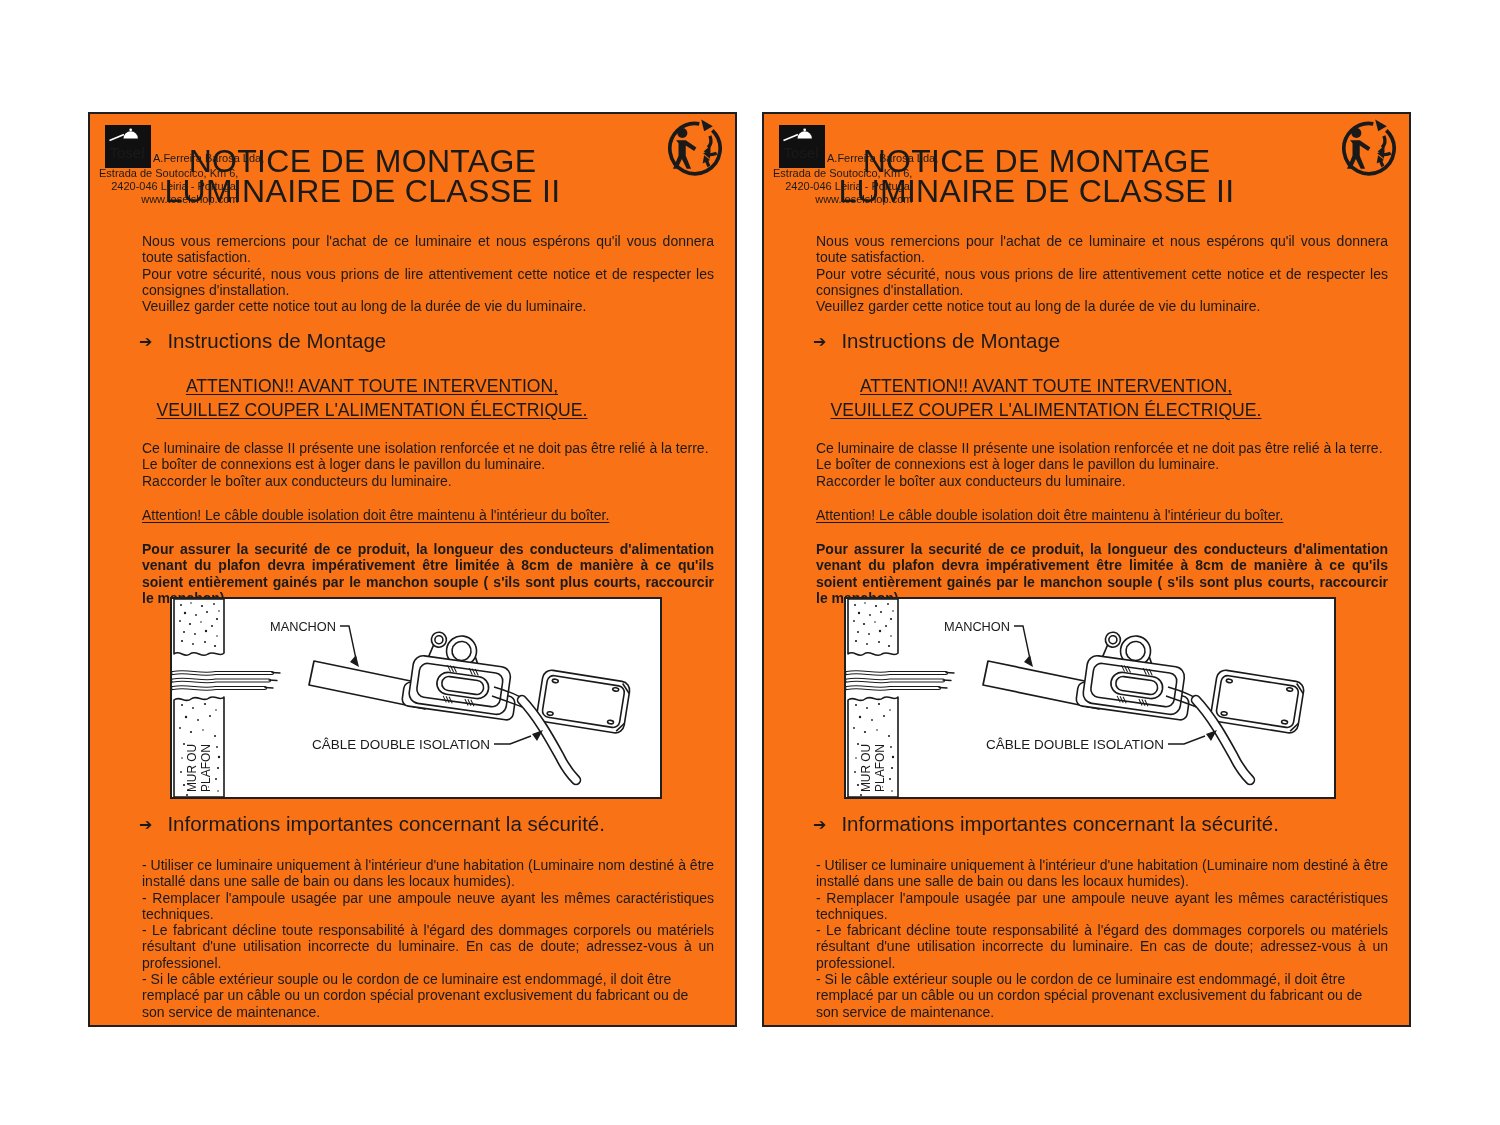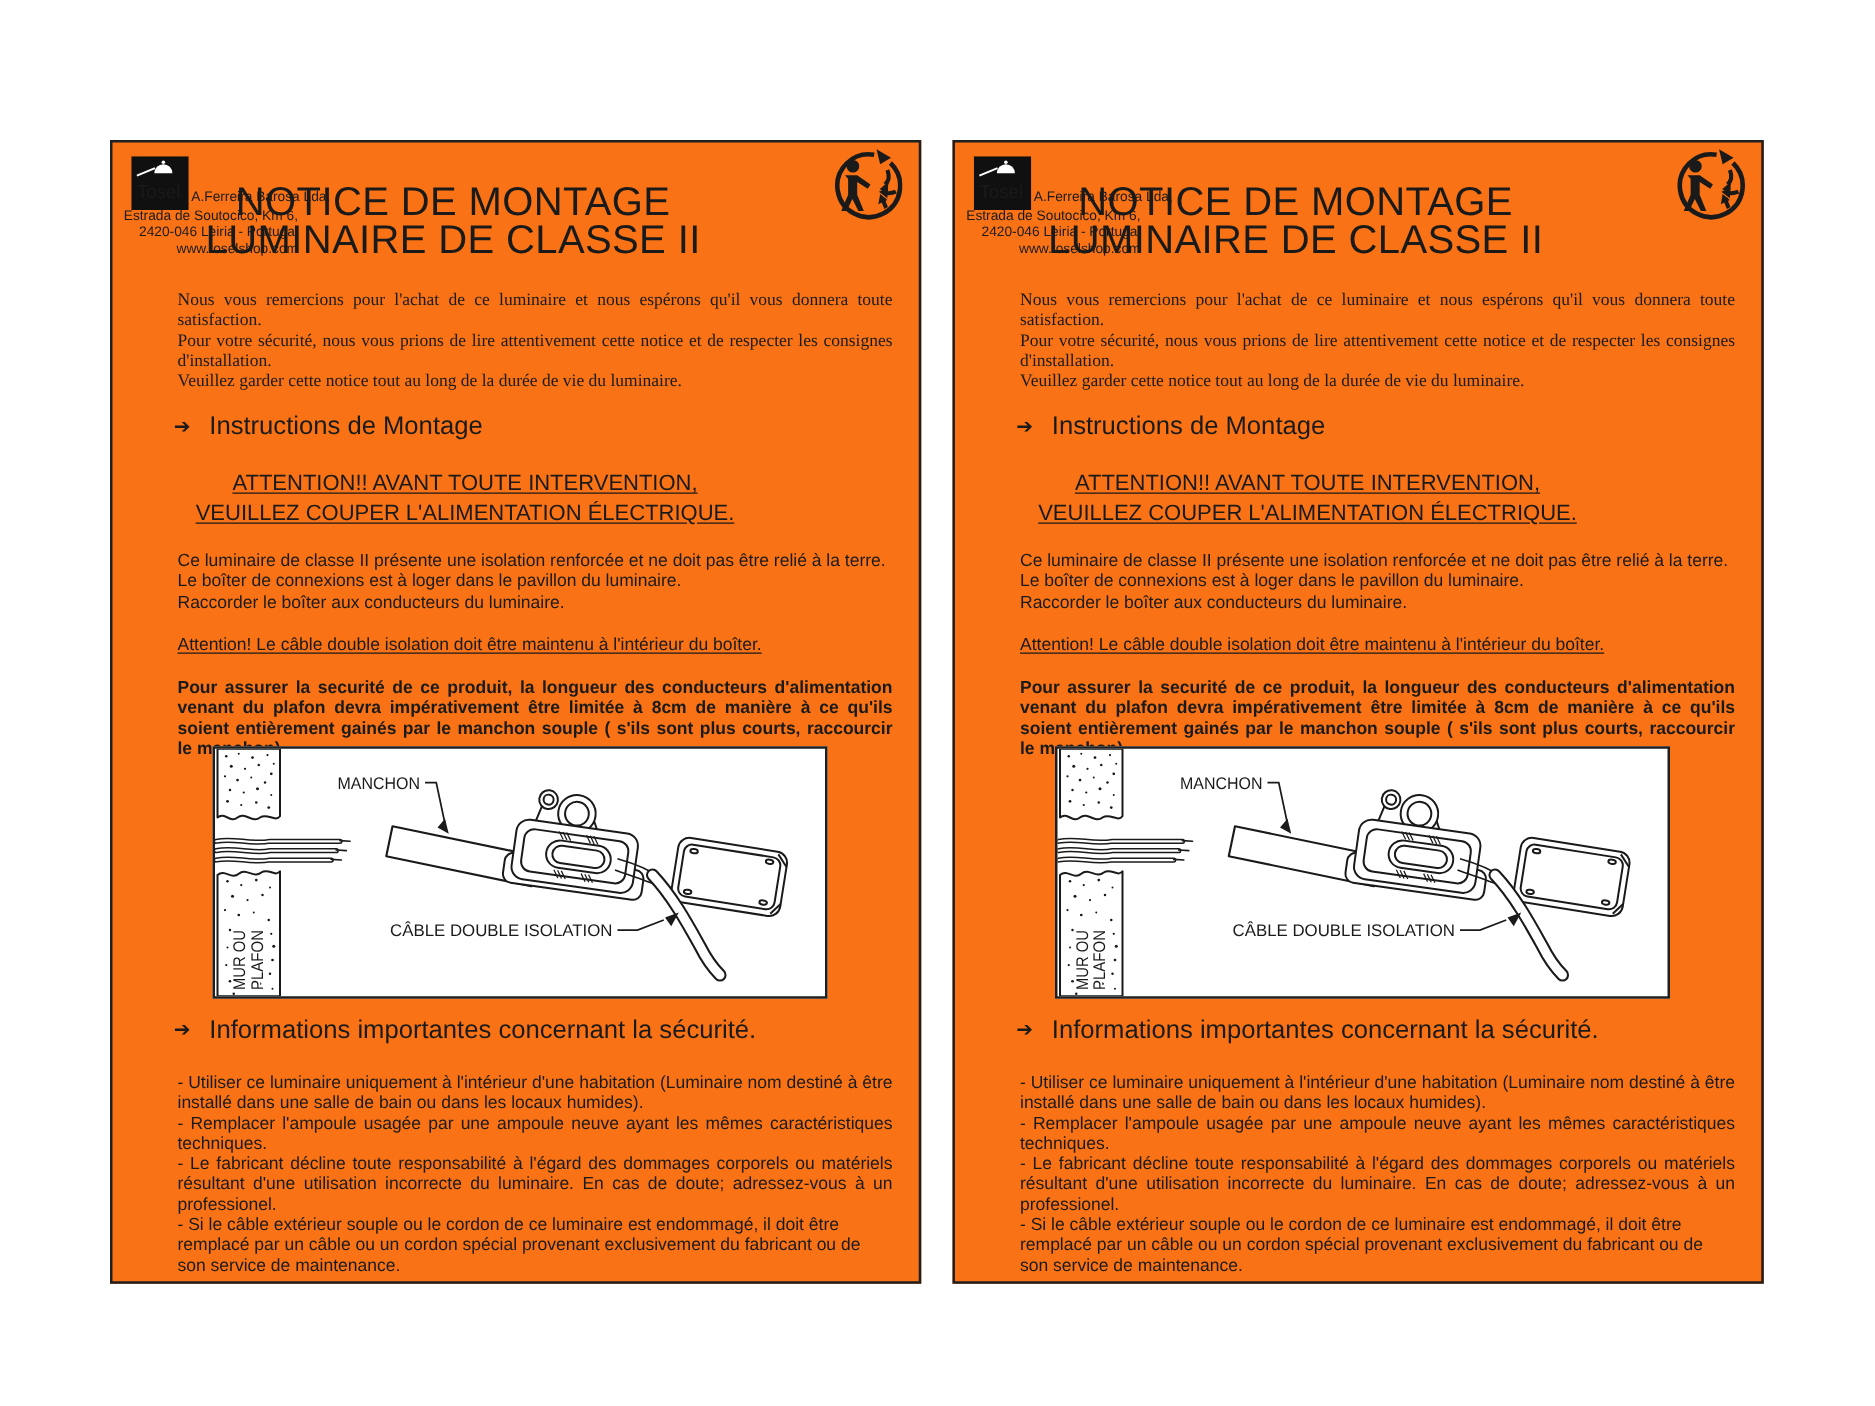--- a/index.html
+++ b/index.html
@@ -17,21 +17,21 @@
   .company-line{position:absolute;left:63px;top:38px;font-size:11px;white-space:nowrap;}
   .address-block{position:absolute;left:9px;top:53px;font-size:11px;line-height:13px;white-space:nowrap;text-align:right;}
   .doc-title{position:absolute;left:0;top:32px;width:545px;text-align:center;
              font-size:32px;line-height:30px;letter-spacing:.3px;white-space:nowrap;}
   .triman{position:absolute;left:574px;top:5px;width:58px;height:58px;}
 
   
   .tb{position:absolute;left:52px;width:572px;font-size:14px;line-height:16.3px;}
   .just{text-align:justify;}
   .tb p{margin:0;}
-  .intro{top:119px;font-family:Liberation Serif, serif;}
+  .intro{top:119px;}
   .sec-h{position:absolute;left:49px;top:0;display:flex;align-items:center;gap:15px;
          font-size:20.5px;white-space:nowrap;}
   .sec-h .arr{font-size:16px;line-height:1;transform:translateY(1px);}
   .h-montage{top:215px;}
   .h-securite{top:698px;}
   .warning{position:absolute;left:52px;top:261px;width:460px;text-align:center;
            font-size:17.6px;line-height:23.5px;text-decoration:underline;
            text-underline-offset:2px;}
   .class2{top:326px;}
   .attn-line{position:absolute;left:52px;top:393px;width:572px;font-size:14px;

